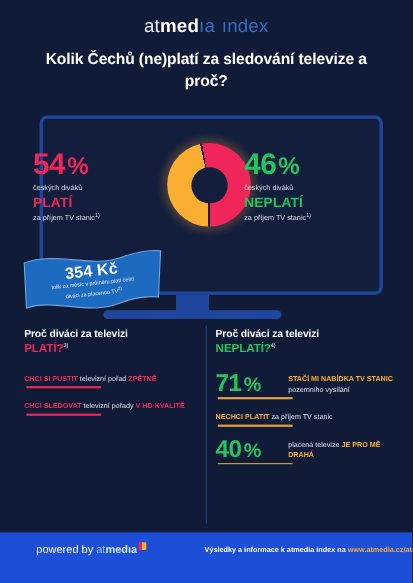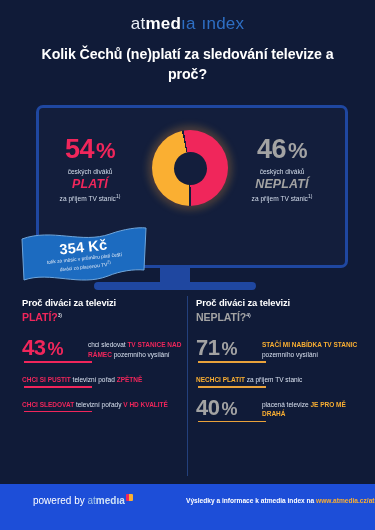--- a/index.html
+++ b/index.html
@@ -78,44 +78,44 @@
   .donut-hole {
     position:absolute;
     left:50%; top:50%;
     width:33px; height:33px;
     margin:-16.5px 0 0 -16.5px;
     border-radius:50%;
     background:#131E3C;
   }
 
   
-  .side { position:absolute; text-align:center; width:120px; }
+  .side { position:absolute; width:120px; }
   .side-left  { left:30px;  top:136px; }
   .side-right { left:222px; top:136px; }
 
   .side-big {
     font-size:27px; font-weight:700; line-height:1;
     letter-spacing:-.5px;
   }
   .side-big .pc { font-size:22px; margin-left:2px; }
   .side-sub1 {
     margin-top:5px;
     font-size:6.6px; color:#D5DEEC; font-weight:400;
   }
   .side-verb {
     margin-top:2px;
-    font-size:12.4px; font-weight:700; letter-spacing:.2px;font-style:italic;
+    font-size:12.4px; font-weight:700; letter-spacing:.2px;
   }
   .side-sub2 {
     margin-top:2px;
     font-size:6.6px; color:#D5DEEC; font-weight:400;
   }
   .side-sub2 sup { font-size:5px; }
   .c-pink   { color:#F0265B; }
-  .c-orange { color:#a3a3a3; }
+  .c-orange { color:#22c55e; }
 
   
   .flag {
     position:absolute;
     left:20px; top:226px;
     width:128px; height:56px;
   }
   .flag svg { position:absolute; inset:0; }
   .flag-txt {
     position:absolute;
@@ -267,25 +267,20 @@
 
   <div class="col-divider"></div>
 
   <div class="col col-left">
     <div class="col-title">
       <span>Proč diváci za televizi</span><br>
       <span class="hl c-pink">PLATÍ?</span><sup>3)</sup>
     </div>
     <div id="pay-items">
         <div class="stat">
-          <div class="stat-num c-pink"><span>43</span><span class="pc">%</span></div>
-          <div class="stat-txt"><span>chci sledovat </span><span class="em-p">TV STANICE NAD RÁMEC</span><span> pozemního vysílání</span></div>
-          <div class="rule rule-p"></div>
-        </div>
-        <div class="stat">
           <div class="stat-txt"><span class="em-p">CHCI SI PUSTIT</span><span> televizní pořad </span><span class="em-p">ZPĚTNĚ</span></div>
           <div class="rule rule-p"></div>
         </div>
         <div class="stat">
           <div class="stat-txt"><span class="em-p">CHCI SLEDOVAT</span><span> televizní pořady </span><span class="em-p">V HD KVALITĚ</span></div>
           <div class="rule rule-p"></div>
         </div>
       </div>
   </div>
 

